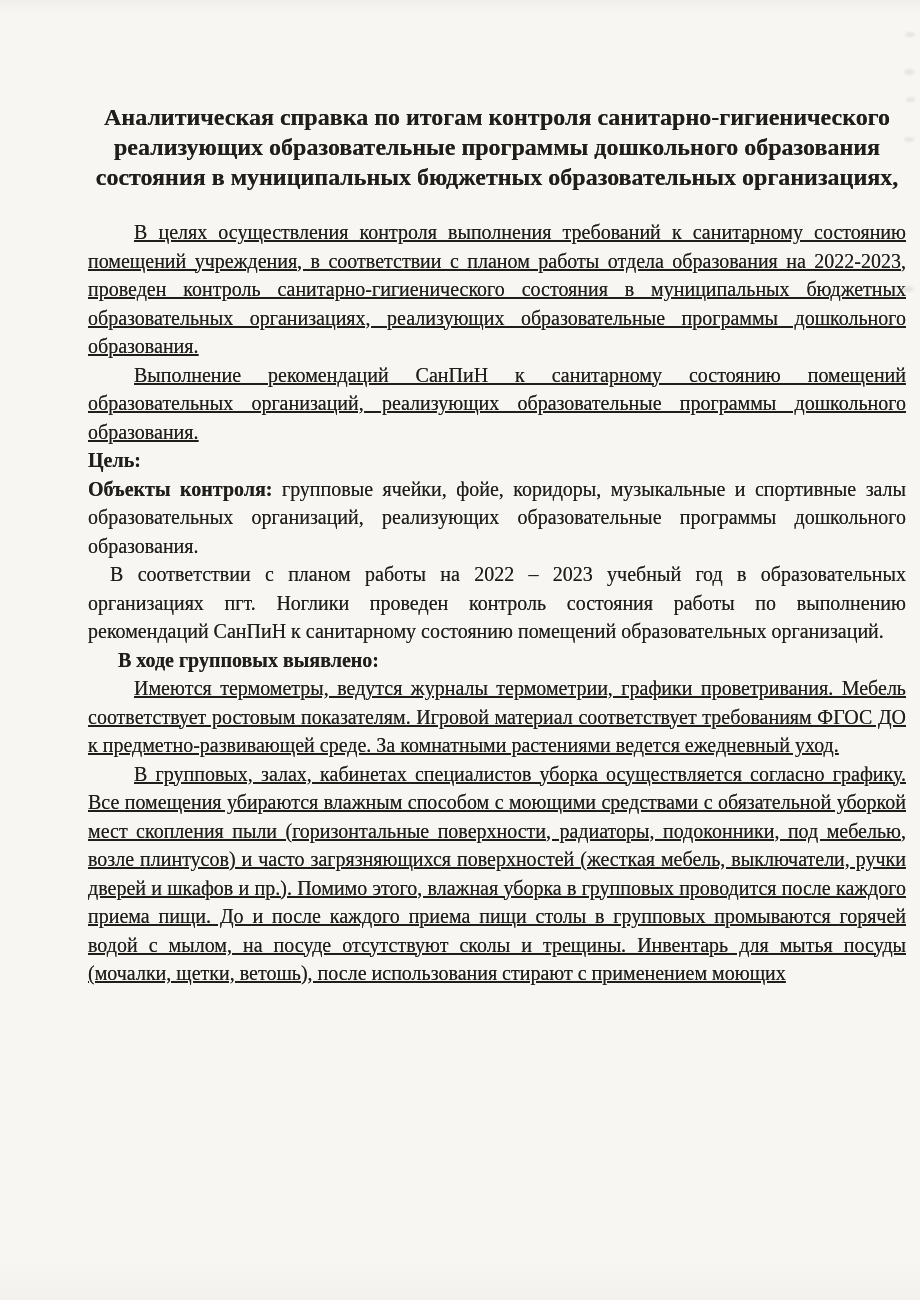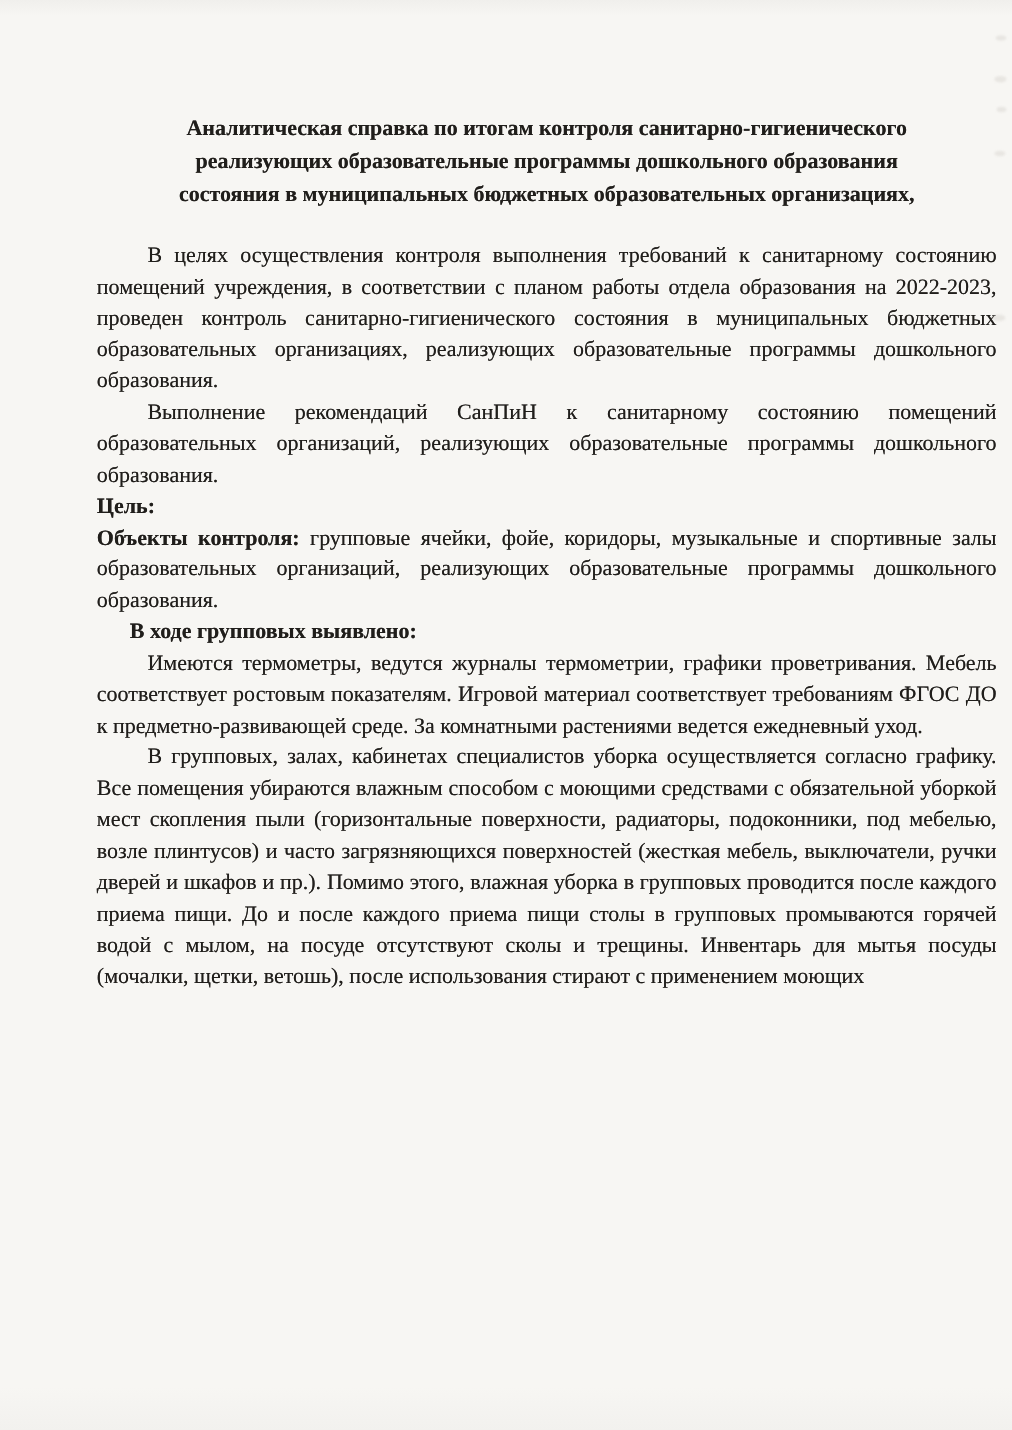--- a/index.html
+++ b/index.html
@@ -14,33 +14,33 @@
   }
   .sheet {
     position: absolute;
     left: 88px;
     top: 102px;
     width: 818px;
     text-shadow: 0 0 0.45px rgba(32, 30, 27, 0.75);
   }
   .title {
     font-weight: bold;
-    font-size: 20px;
+    font-size: 24px;
     line-height: 30px;
     text-align: center;
     margin: 0 0 26px 0;
   }
   .para {
     margin: 0;
     font-size: 20px;
     line-height: 28.5px;
     text-align: justify;
     text-justify: inter-word;
   }
-  .indent-lg { text-indent: 46px; }
+  .indent-lg { text-indent: 46px; text-decoration: underline; }
   .indent-md { text-indent: 30px; }
   .indent-sm { text-indent: 22px; }
   .bold { font-weight: bold; }
   .artifact {
     position: absolute;
     background: #dcd9d4;
     border-radius: 50%;
     filter: blur(1.2px);
     opacity: 0.55;
   }
@@ -65,20 +65,21 @@
 
   <p class="para indent-lg">Выполнение рекомендаций СанПиН к санитарному состоянию помещений образовательных организаций, реализующих образовательные программы дошкольного образования.</p>
 
   <p class="para bold">Цель:</p>
 
 
   <p class="para">
     <span class="bold">Объекты контроля:</span><span> групповые ячейки, фойе, коридоры, музыкальные и спортивные залы образовательных организаций, реализующих образовательные программы дошкольного образования.</span>
   </p>
 
+  <p class="para indent-sm">В соответствии с планом работы на 2022 – 2023 учебный год в образовательных организациях пгт. Ноглики проведен контроль состояния работы по выполнению рекомендаций СанПиН к санитарному состоянию помещений образовательных организаций.</p>
 
 
   <p class="para bold indent-md">В ходе групповых выявлено:</p>
 
   <p class="para indent-lg">Имеются термометры, ведутся журналы термометрии, графики проветривания. Мебель соответствует ростовым показателям. Игровой материал соответствует требованиям ФГОС ДО к предметно-развивающей среде. За комнатными растениями ведется ежедневный уход.</p>
 
   <p class="para indent-lg">В групповых, залах, кабинетах специалистов уборка осуществляется согласно графику. Все помещения убираются влажным способом с моющими средствами с обязательной уборкой мест скопления пыли (горизонтальные поверхности, радиаторы, подоконники, под мебелью, возле плинтусов) и часто загрязняющихся поверхностей (жесткая мебель, выключатели, ручки дверей и шкафов и пр.). Помимо этого, влажная уборка в групповых проводится после каждого приема пищи. До и после каждого приема пищи столы в групповых промываются горячей водой с мылом, на посуде отсутствуют сколы и трещины. Инвентарь для мытья посуды (мочалки, щетки, ветошь), после использования стирают с применением моющих</p>
 
 </div>
 

